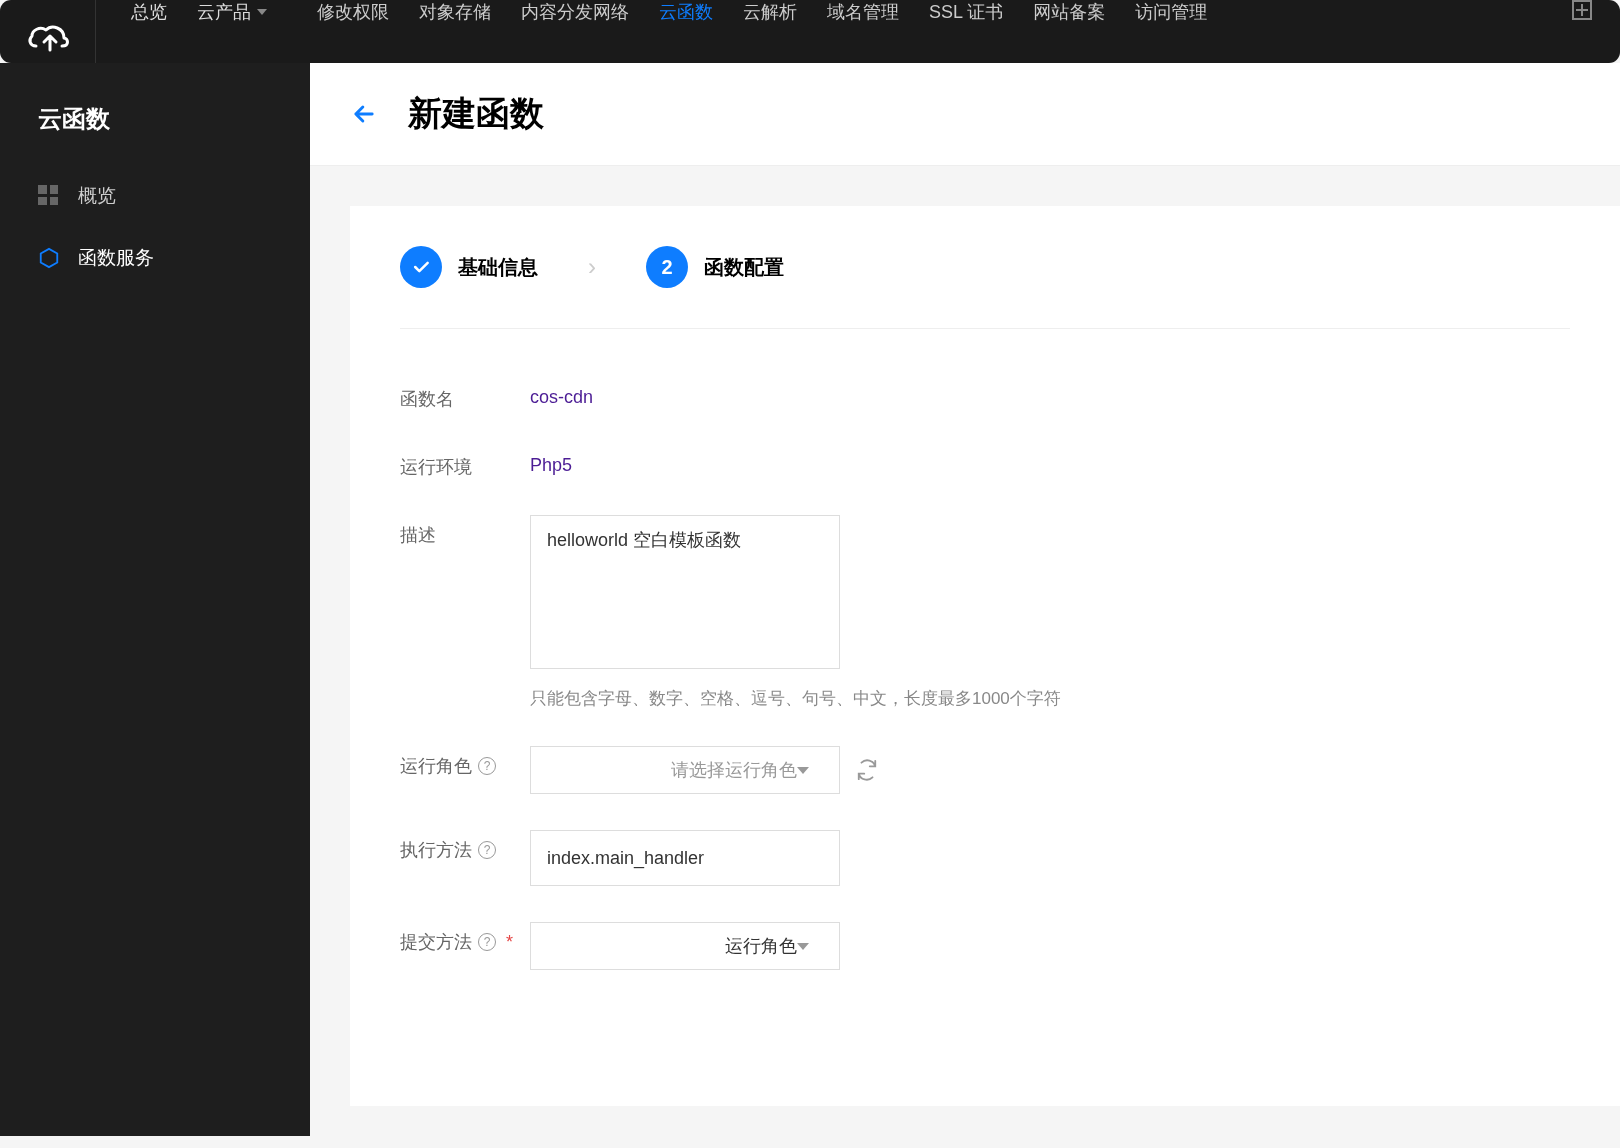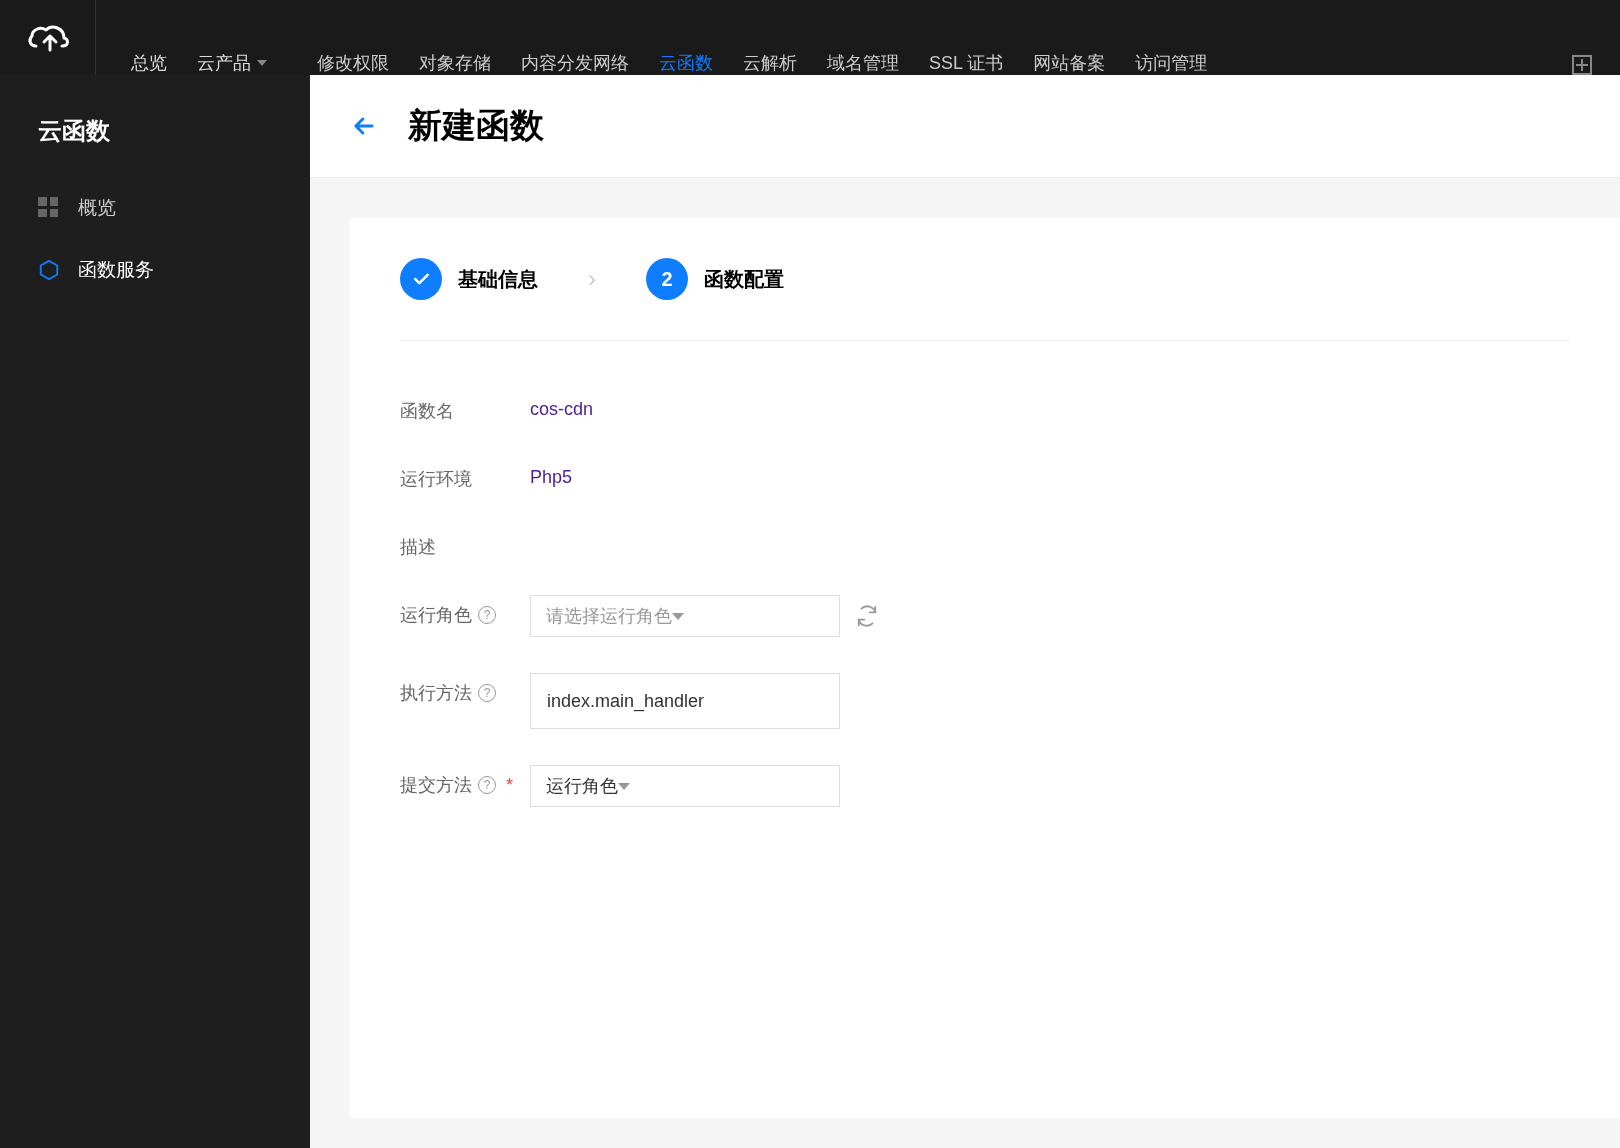--- a/index.html
+++ b/index.html
@@ -8,25 +8,26 @@
       box-sizing: border-box;
       font-family: -apple-system, BlinkMacSystemFont, "Segoe UI", "PingFang SC", "Microsoft YaHei", sans-serif;
     }
     body {
       background: #f5f5f5;
       width: 1620px;
       height: 1148px;
       overflow: hidden;
     }
     .top-bar {
-      height: 75px;
+      height: 63px;
       background: #1a1a1a;
       display: flex;
-      align-items: flex-end;
+      align-items: flex-start;
       color: #ccc;
+      border-radius: 11px;
     }
     .logo-box {
       width: 96px;
       height: 75px;
       display: flex;
       align-items: center;
       justify-content: center;
       border-right: 1px solid #333;
     }
     .logo-svg {
@@ -249,28 +250,28 @@
       color: #888;
       margin-top: 14px;
     }
     .select-container {
       display: flex;
       align-items: center;
       gap: 16px;
     }
     .select-input {
       width: 310px;
-      height: 42px;
+      height: 48px;
       border: 1px solid #ddd;
-      padding: 0 15px;
+      padding: 0 30px;
       font-size: 18px;
       color: #333;
       display: flex;
       align-items: center;
-      justify-content: flex-start;
+      justify-content: flex-end;
       cursor: pointer;
       background: #fff;
     }
     .select-input.placeholder {
       color: #999;
     }
     .select-caret {
       width: 0;
       height: 0;
       border-left: 6px solid transparent;
@@ -408,20 +409,24 @@
         <div class="form-value">cos-cdn</div>
       </div>
 
       <div class="form-row">
         <div class="form-label">运行环境</div>
         <div class="form-value">Php5</div>
       </div>
 
       <div class="form-row">
         <div class="form-label">描述</div>
+        <div class="form-control">
+          <textarea class="textarea-input" style="">helloworld 空白模板函数</textarea>
+          <div class="help-text">只能包含字母、数字、空格、逗号、句号、中文，长度最多1000个字符</div>
+        </div>
       </div>
 
       <div class="form-row">
         <div class="form-label">
           <span>运行角色</span>
           <span class="help-icon">?</span>
         </div>
         <div class="form-control">
           <div class="select-container">
             <div class="select-input placeholder">

